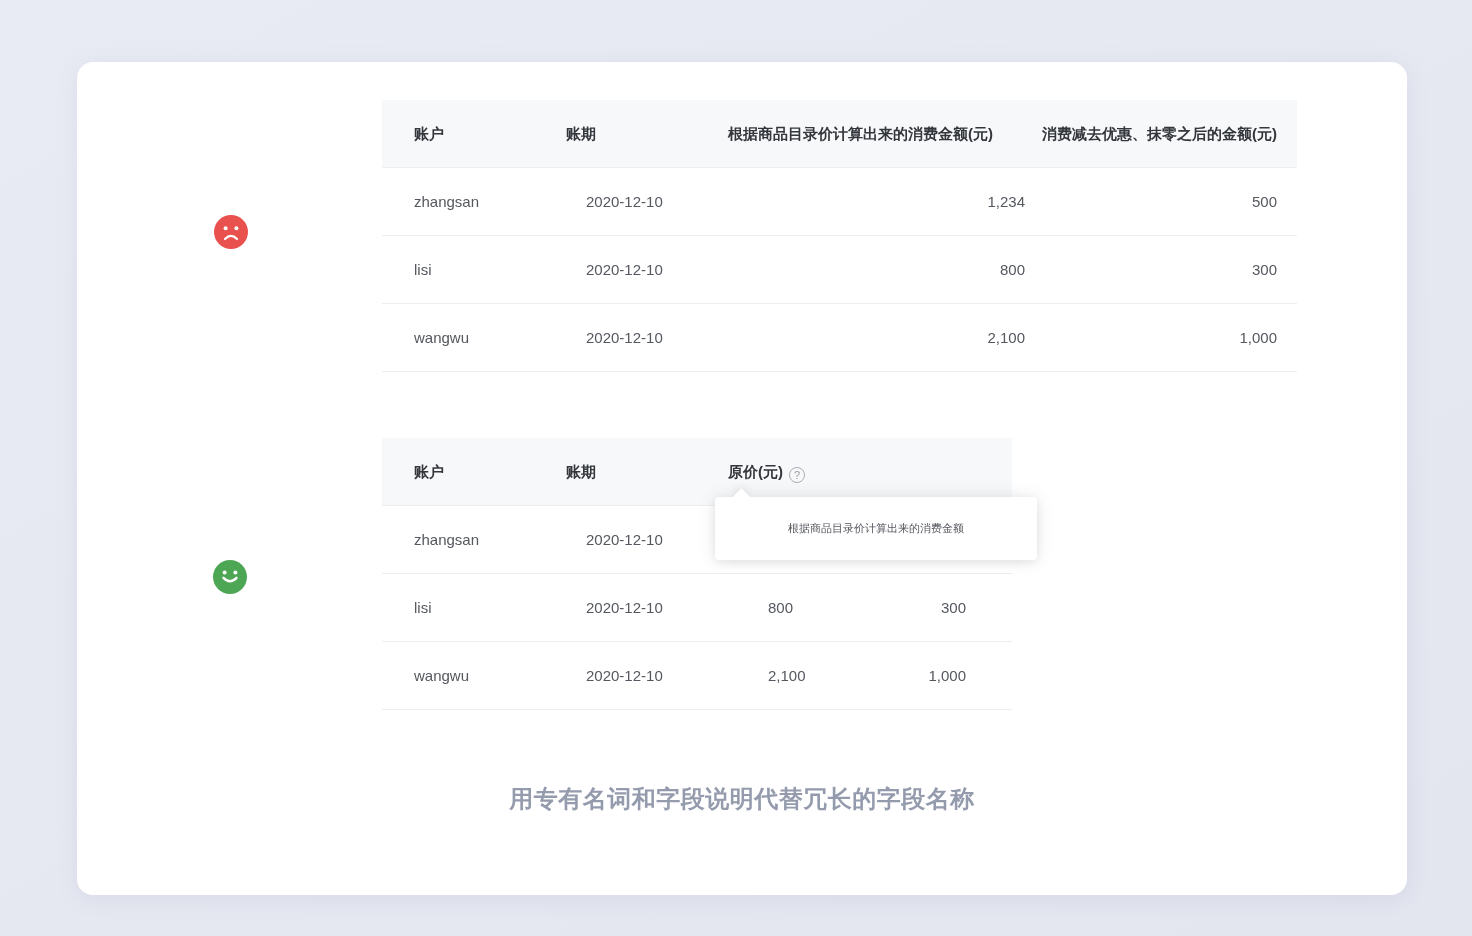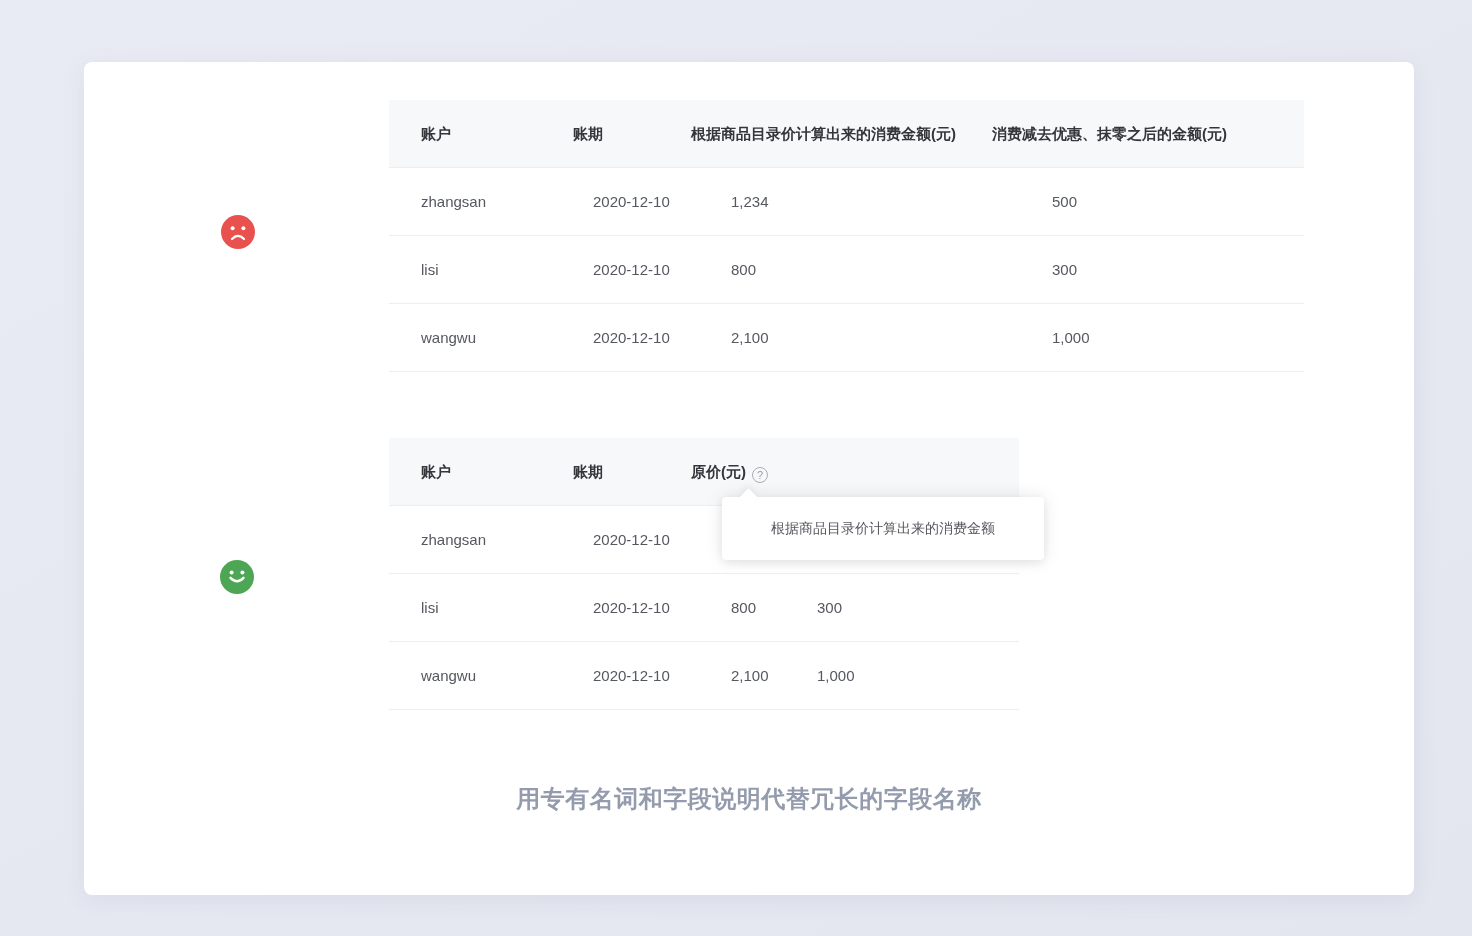--- a/index.html
+++ b/index.html
@@ -3,57 +3,57 @@
 <meta charset="utf-8">
 <style>
   * { margin:0; padding:0; box-sizing:border-box; }
   html,body { width:1472px; height:936px; overflow:hidden; }
   body {
     font-family:"Liberation Sans","DejaVu Sans",sans-serif;
     background:linear-gradient(150deg,#E9EBF4 0%,#E3E5EF 100%);
     position:relative;
   }
   .card {
-    position:absolute; left:84px; top:62px; width:1330px; height:833px;
-    background:#FFFFFF; border-radius:8px;
+    position:absolute; left:77px; top:62px; width:1330px; height:833px;
+    background:#FFFFFF; border-radius:16px;
     box-shadow:0 4px 24px rgba(70,80,120,0.08);
   }
   .face { position:absolute; width:34px; height:34px; }
   .face-bad  { left:137px; top:153px; }
   .face-good { left:136px; top:498px; }
 
   .table { position:absolute; font-size:15px; }
   .t1 { left:305px; top:38px;  width:915px; }
   .t2 { left:305px; top:376px; width:630px; }
 
   .thead, .trow { display:grid; height:68px; line-height:67px; white-space:nowrap; }
   .t1 .thead, .t1 .trow { grid-template-columns:152px 150px 301px 1fr; }
   .t2 .thead, .t2 .trow { grid-template-columns:152px 150px 66px 1fr; }
 
   .thead { background:#F7F8FA; color:#33363B; font-weight:600; border-bottom:1px solid #EDEEF1; }
   .trow  { color:#55585F; border-bottom:1px solid #EDEEF1;gap:20px; }
 
   .cell-l { text-align:left;  padding-left:32px; overflow:visible; }
-  .cell-r { text-align:left; overflow:visible; }
+  .cell-r { text-align:right; overflow:visible;margin-left:44px; }
   .t1 .c4 { padding-right:20px; }
   .t2 .c4 { padding-right:46px; }
 
   .qicon {
     display:inline-flex; width:16px; height:16px; border-radius:50%;
     border:1px solid #ABAEB5; color:#9B9EA5; font-size:11px; font-weight:400;
     align-items:center; justify-content:center; margin-left:6px;
     vertical-align:-2px; line-height:normal; cursor:pointer;
   }
 
   .tooltip {
     position:absolute; left:638px; top:435px; width:322px; height:63px;
     background:#FFFFFF; border-radius:4px; z-index:10;
     box-shadow:0 0 18px rgba(0,0,0,0.10), 0 3px 8px rgba(0,0,0,0.06);
     display:flex; align-items:center; justify-content:center;
-    font-size:14px; color:#54575D; white-space:nowrap;
+    font-size:11px; color:#54575D; white-space:nowrap;
   }
   .tooltip-arrow {
     position:absolute; left:20px; top:-6px; width:13px; height:13px;
     background:#FFFFFF; transform:rotate(45deg);
     box-shadow:-3px -3px 7px rgba(0,0,0,0.05);
   }
 
   .caption {
     position:absolute; left:0; right:0; top:721px; text-align:center;
     font-size:24px; font-weight:700; color:#949BAD; letter-spacing:0.5px;

